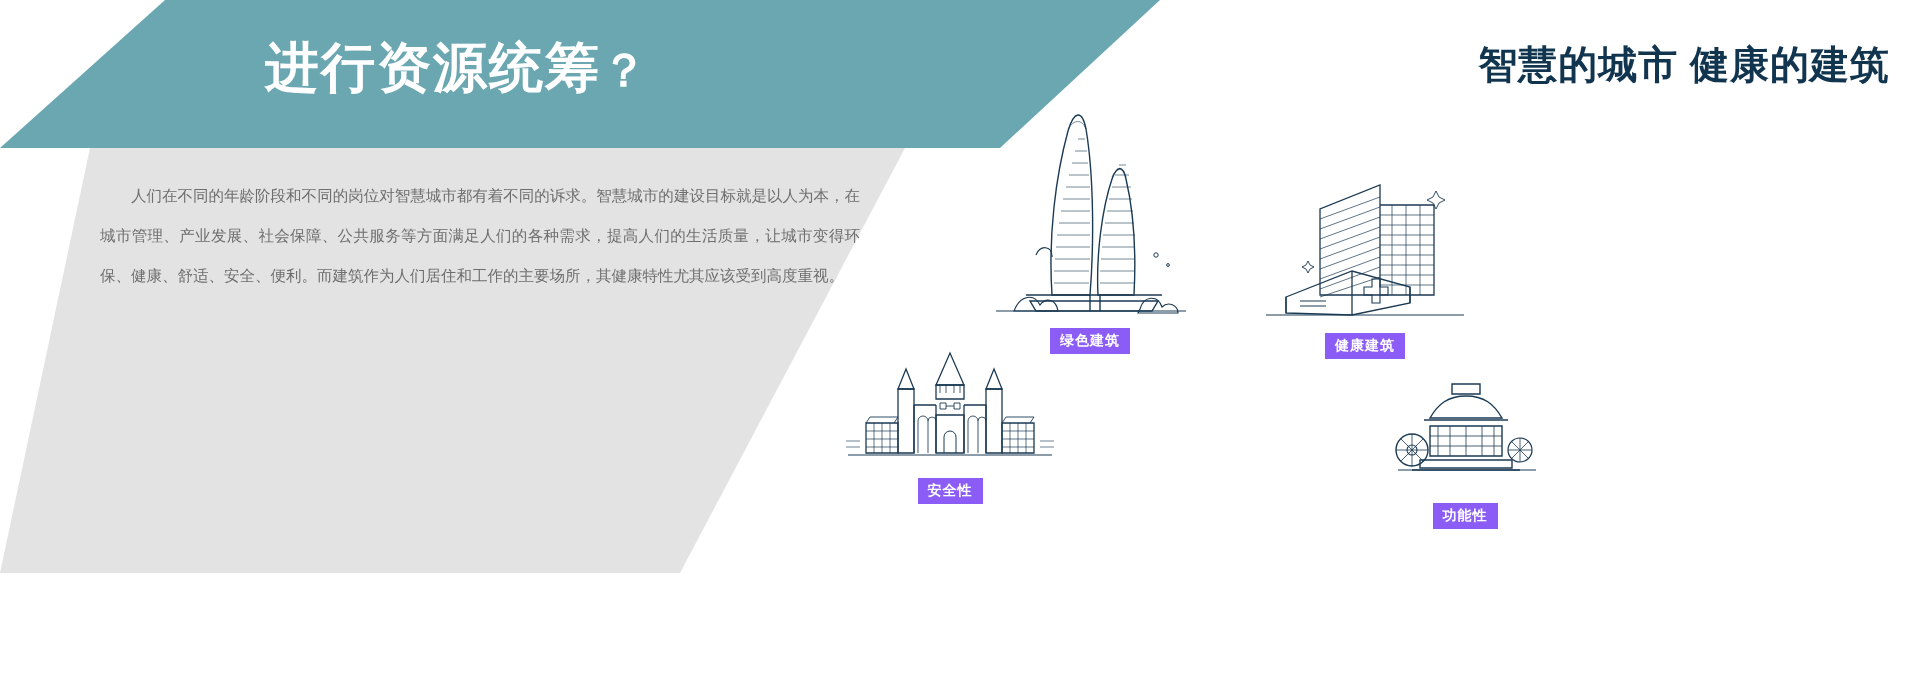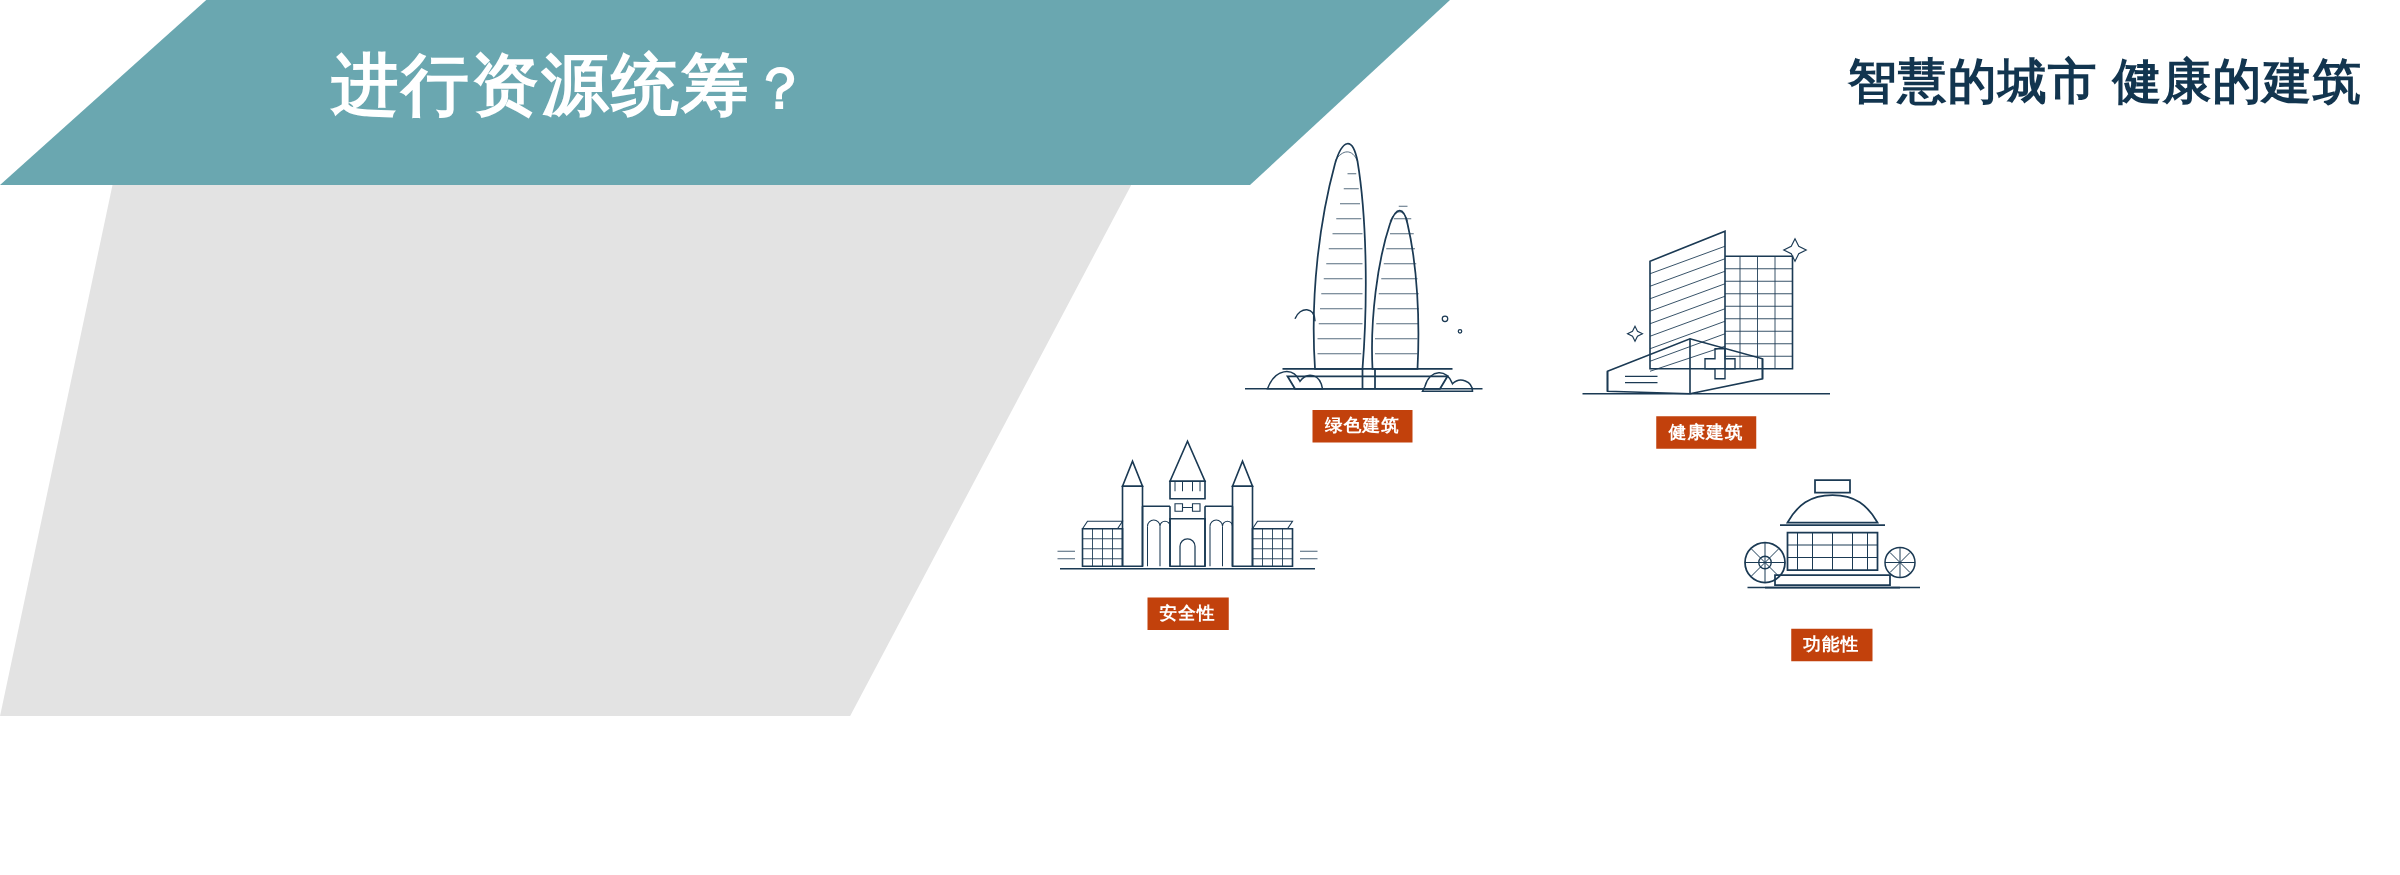--- a/index.html
+++ b/index.html
@@ -43,21 +43,21 @@
     text-indent:2em;text-align:justify;margin:0;
     font-family:"Liberation Sans","DejaVu Sans",sans-serif;
   }
   .para + .para{margin-top:46px;}
   .para.p2{width:600px;}
   
   .illus{position:absolute;left:830px;top:95px;width:1090px;height:520px;z-index:2;}
   .item{position:absolute;display:flex;flex-direction:column;align-items:center;}
   .item svg{display:block;}
   .chip{
-    margin-top:8px;background:#c2410c;color:#ffffff;
+    margin-top:8px;background:#8b5cf6;color:#ffffff;
     font-size:14px;font-weight:bold;letter-spacing:1px;
     padding:4px 10px;white-space:nowrap;
   }
   .i-green {left:160px; top:10px;}
   .i-health{left:430px; top:80px;}
   .i-safety{left:10px;  top:250px;}
   .i-live  {left:330px; top:275px;}
   .i-func  {left:560px; top:275px;}
 </style>
 </head>
@@ -66,20 +66,21 @@
 <div class="banner"></div>
 <div class="banner-title">
   <span>进行资源统筹</span><span class="qmark">？</span>
 </div>
 
 <div class="head-right">智慧的城市  健康的建筑</div>
 
 <div class="gray-panel"></div>
 
 <div class="text-wrap">
+  <p class="para p1">人们在不同的年龄阶段和不同的岗位对智慧城市都有着不同的诉求。智慧城市的建设目标就是以人为本，在城市管理、产业发展、社会保障、公共服务等方面满足人们的各种需求，提高人们的生活质量，让城市变得环保、健康、舒适、安全、便利。而建筑作为人们居住和工作的主要场所，其健康特性尤其应该受到高度重视。</p>
 </div>
 
 <div class="illus">
 
   <div class="item i-green">
     <svg width="200" height="215" viewBox="0 0 200 215" fill="none" stroke="#1b3a54" stroke-width="1.4">
       <path d="M62 190 C58 130 66 70 78 26 C84 6 92 4 96 24 C104 72 104 140 100 190 Z"></path>
       <path d="M108 190 C106 150 112 104 122 74 C127 60 133 60 136 74 C144 108 146 152 144 190 Z"></path>
       <g stroke-width="0.7" opacity="0.85">
         <path d="M64 178 H99 M64 166 H99 M65 154 H100 M66 142 H100 M67 130 H100 M69 118 H100 M71 106 H100 M73 94 H100 M76 82 H100 M79 70 H99 M82 58 H98 M85 46 H97 M88 34 H95"></path>

